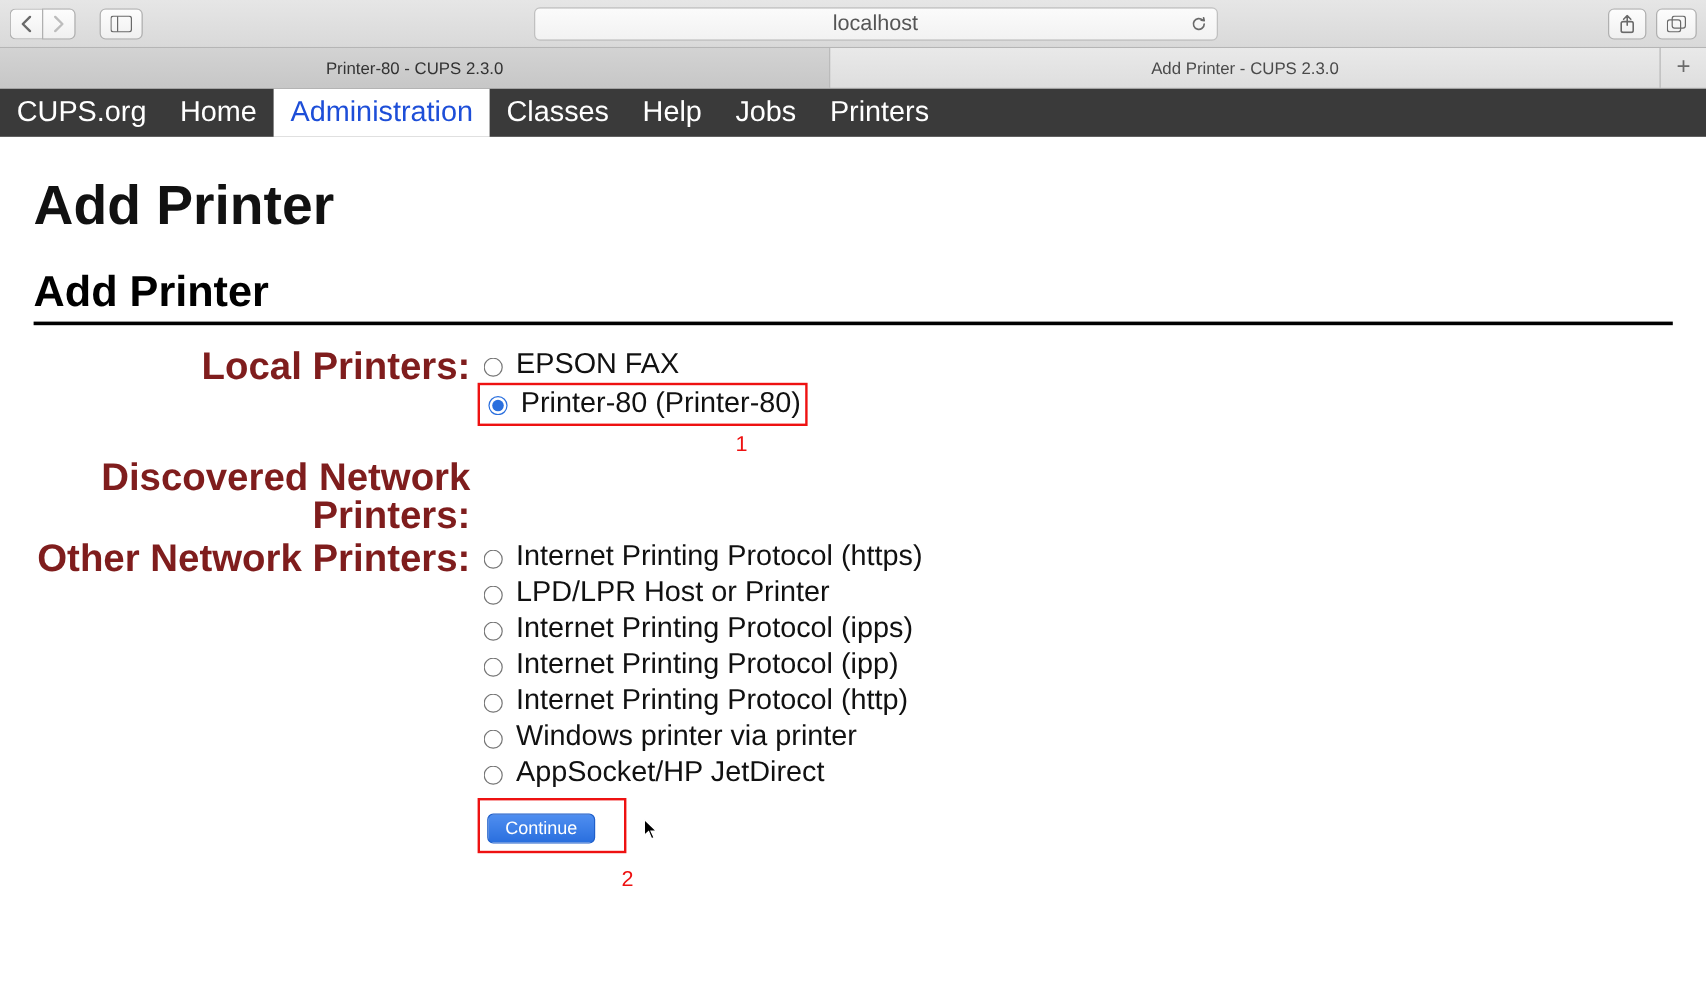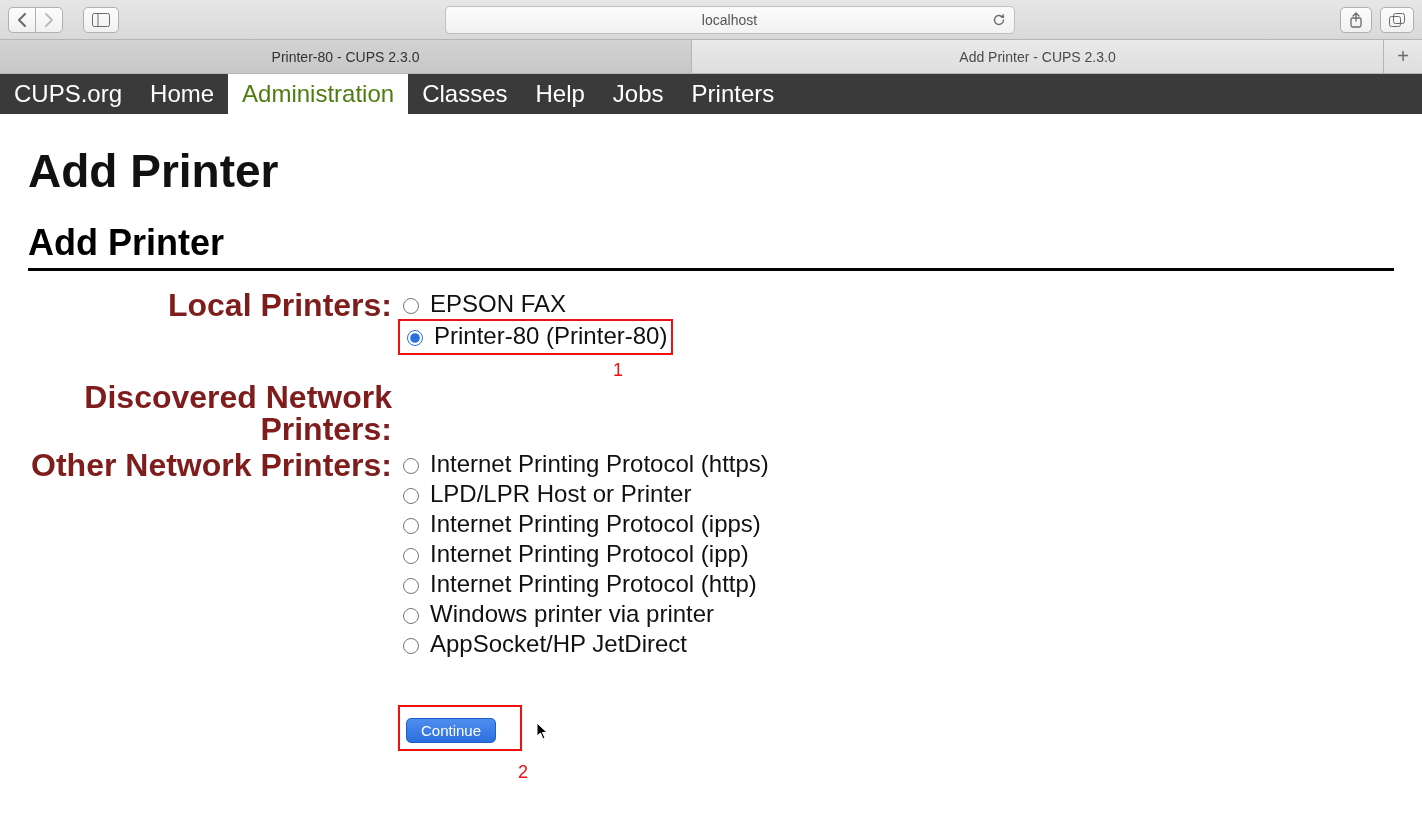--- a/index.html
+++ b/index.html
@@ -36,21 +36,21 @@
     flex:0 0 570px;
     height:28px;
     background:linear-gradient(#fbfbfb,#f2f2f2);
     border:1px solid #c0c0c0;
     border-radius:5px;
     display:flex;
     align-items:center;
     justify-content:center;
     position:relative;
     color:#555;
-    font-size:14px;
+    font-size:18px;
   }
   .urlbar .reload {
     position:absolute; right:8px; top:50%; transform:translateY(-50%);
     color:#6a6a6a;
   }
 
   
   .tabstrip {
     height:34px;
     display:flex;
@@ -89,21 +89,21 @@
   .cups-nav a {
     display:flex; align-items:center;
     padding:0 14px;
     color:#fff;
     font-size:24px;
     font-weight:400;
     text-decoration:none;
   }
   .cups-nav a.active {
     background:#fff;
-    color:#4d7c0f;
+    color:#1d4ed8;
   }
 
   
   .page {
     padding:20px 28px;
   }
   h1.big {
     font-size:46px;
     font-weight:800;
     margin:10px 0 24px 0;
@@ -152,21 +152,20 @@
     border:2px solid #e11;
     padding:0 4px 2px 2px;
     display:inline-flex;
     align-items:flex-end;
     gap:8px;
   }
   .highlight-box-btn {
     border:2px solid #e11;
     display:inline-block;
     padding:6px 24px 6px 6px;
-    margin-top:40px;
   }
   .callout {
     color:#e11;
     font-size:18px;
     font-weight:400;
     text-align:center;
   }
   .continue-btn {
     background:linear-gradient(#4f8ef0,#2a6fde);
     color:#fff;

